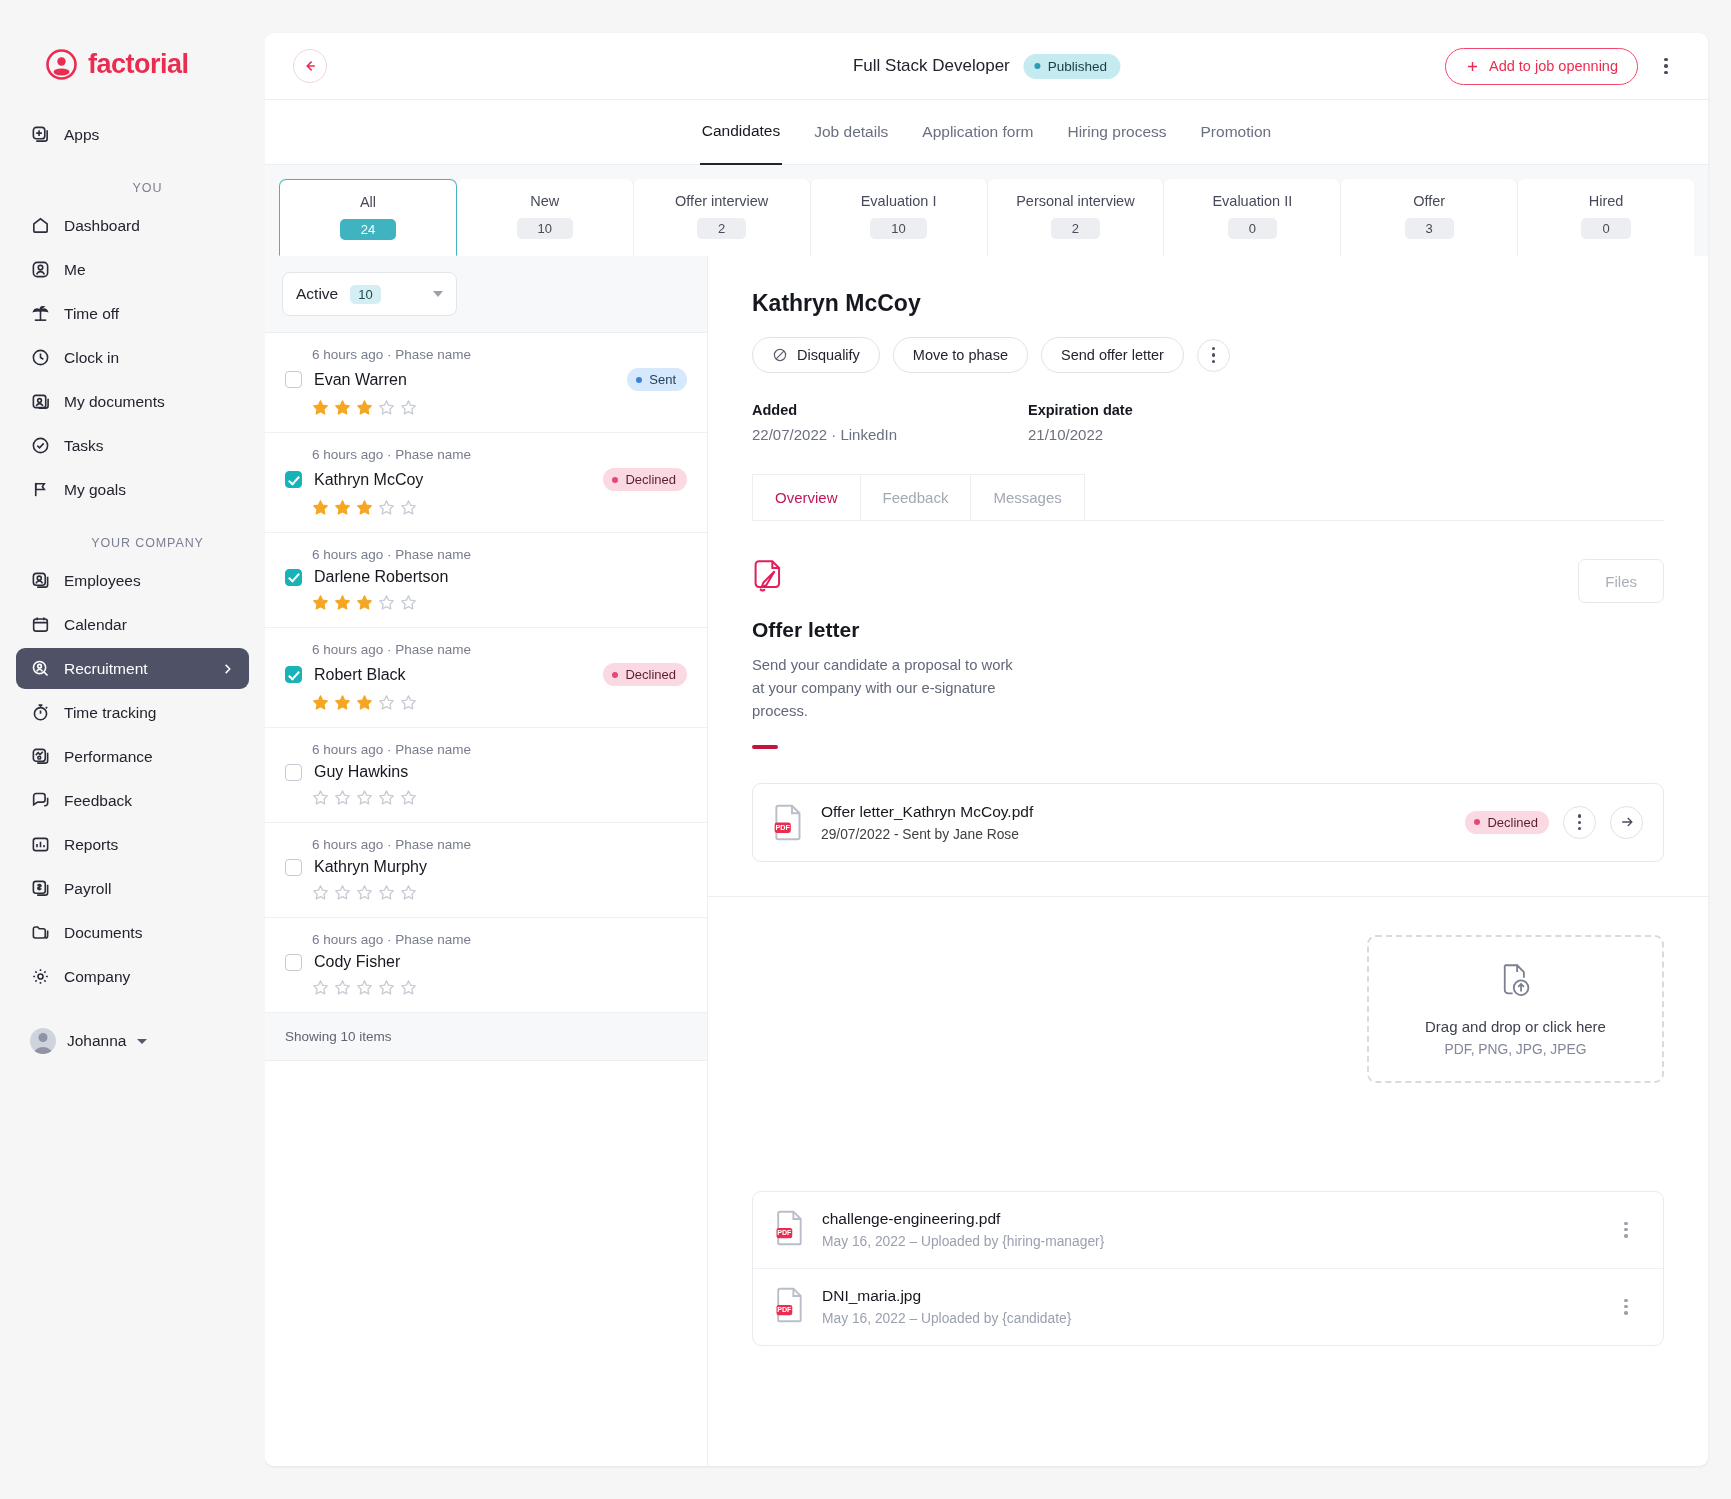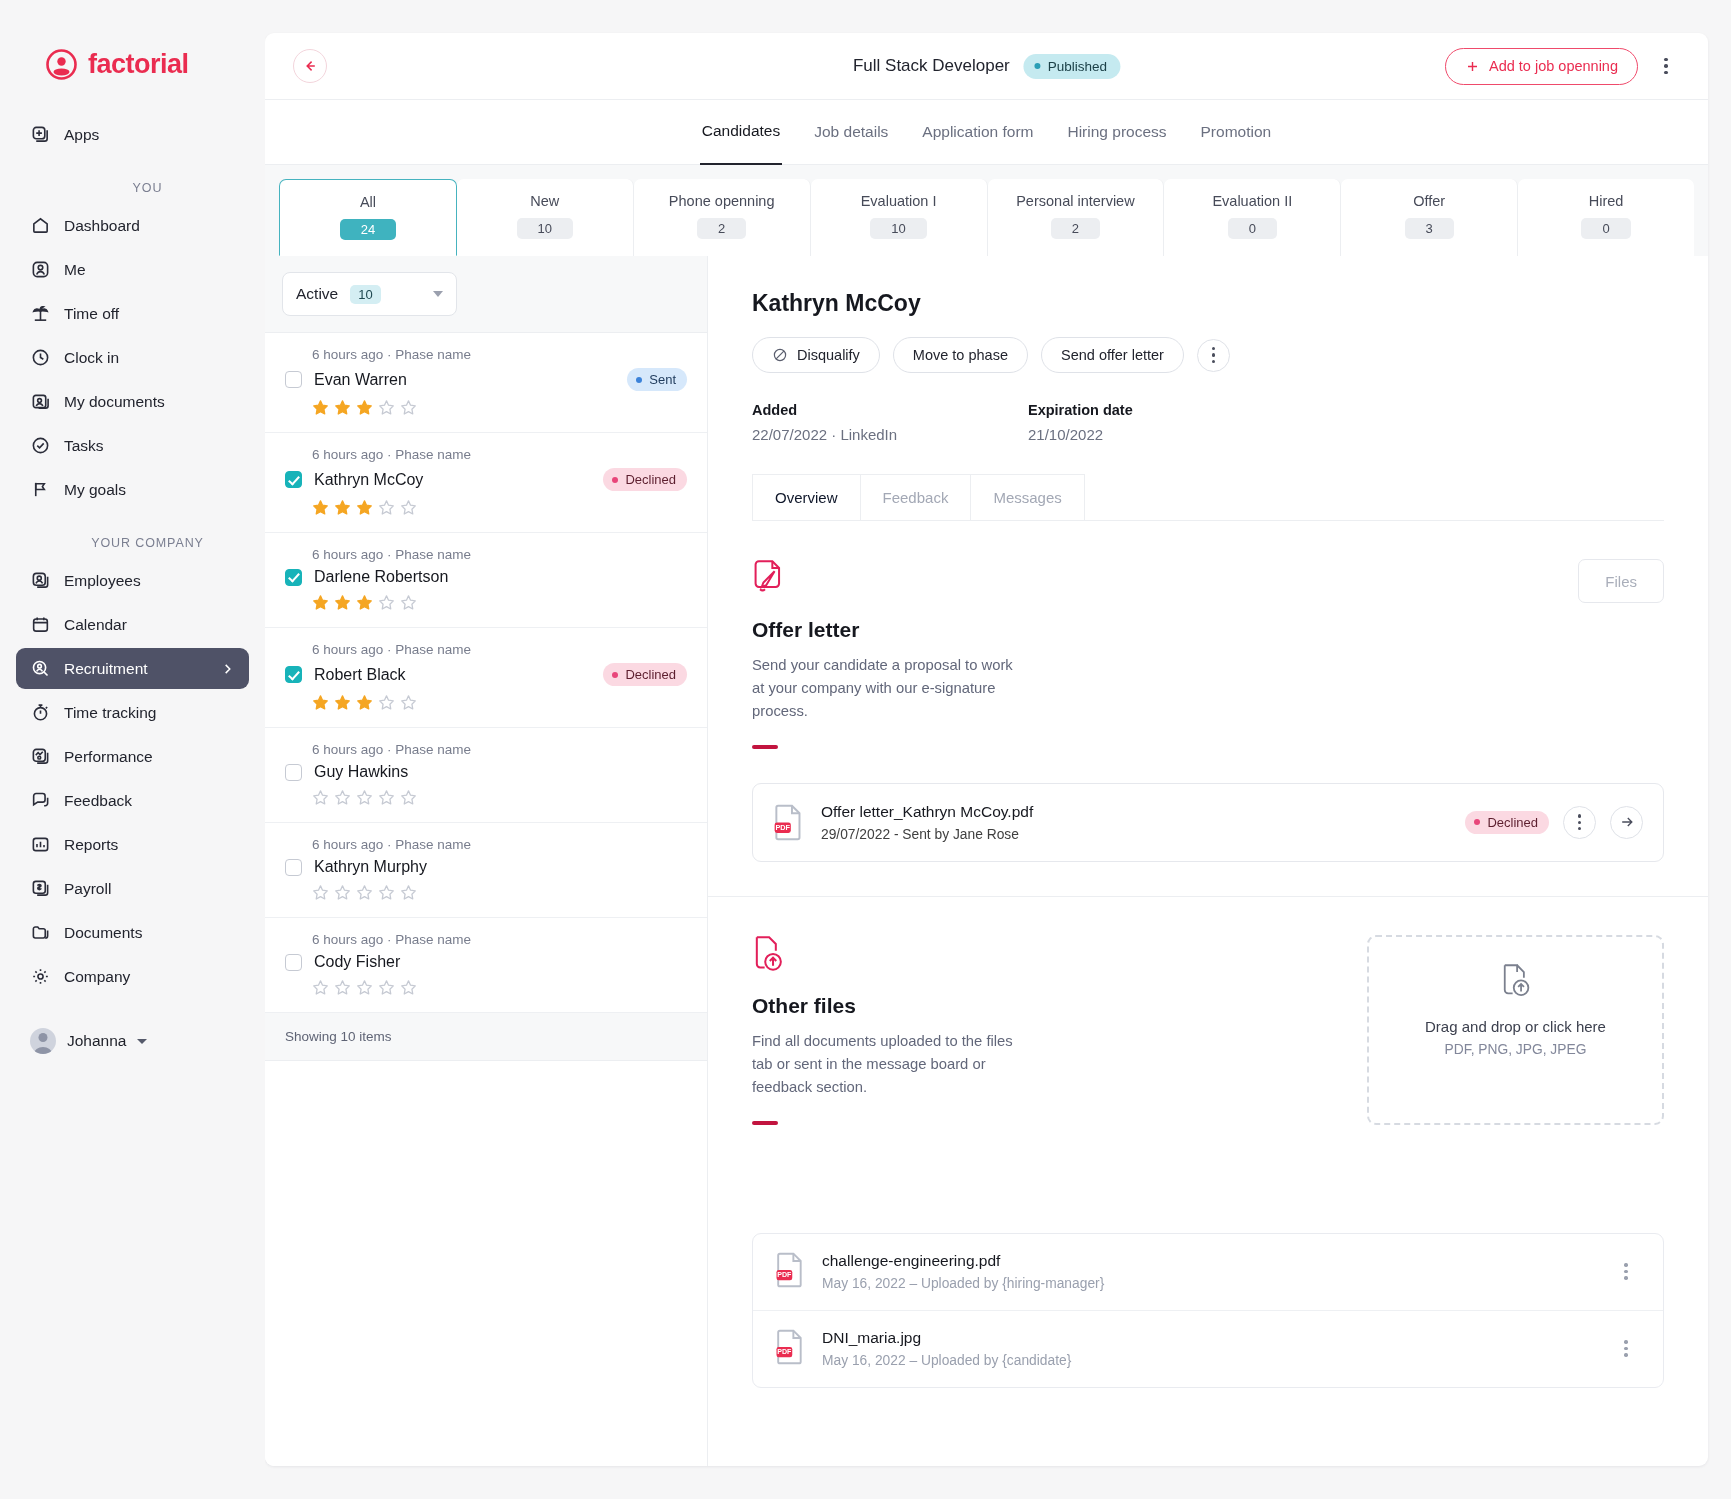--- a/index.html
+++ b/index.html
@@ -172,21 +172,21 @@
   .meta-label { font-size: 14.5px; color: #16181f; font-weight: bold; margin-bottom: 8px; }
   .meta-value { font-size: 15px; color: #6b7080; }
 
   .sub-tabs { display: flex; border-bottom: 1px solid #eceef1; }
   .sub-tab {
     font-size: 15px; color: #a3a8b5; padding: 14px 22px;
     border: 1px solid #eceef1; border-bottom: none; background: #fff; cursor: pointer;
     border-right: none;
   }
   .sub-tab:last-child { border-right: 1px solid #eceef1; }
-  .sub-tab.active { color: #0f172a; }
+  .sub-tab.active { color: #be185d; }
 
   .section { padding: 38px 44px 34px 44px; border-bottom: 1px solid #eceef1; }
   .section-grid { display: flex; }
   .section-left { width: 330px; flex: 0 0 330px; }
   .section-title { font-size: 21px; color: #16181f; margin: 17px 0 12px 0; }
   .section-desc { font-size: 14.8px; color: #62677a; line-height: 1.55; max-width: 275px; }
   .red-rule { width: 26px; height: 4px; background: #c2143f; border-radius: 2px; margin-top: 22px; }
   .files-btn-wrap { margin-left: auto; }
   .btn-files {
     border: 1px solid #e6e8ed; background: #fff; color: #a9aeba; border-radius: 7px;
@@ -478,21 +478,21 @@
     <div class="phase-row">
       <div class="phase active">
         <div class="phase-name">All</div>
         <span class="phase-count">24</span>
       </div>
       <div class="phase">
         <div class="phase-name">New</div>
         <span class="phase-count">10</span>
       </div>
       <div class="phase">
-        <div class="phase-name">Phone openning</div>
+        <div class="phase-name">Offer interview</div>
         <span class="phase-count">2</span>
       </div>
       <div class="phase">
         <div class="phase-name">Evaluation I</div>
         <span class="phase-count">10</span>
       </div>
       <div class="phase">
         <div class="phase-name">Personal interview</div>
         <span class="phase-count">2</span>
       </div>
@@ -795,33 +795,20 @@
                 <svg width="16" height="16" viewBox="0 0 20 20" fill="none" stroke="#4a4d5c" stroke-width="1.7">
                     <path d="M4 10h12M11 5l5 5-5 5"></path>
                   </svg>
               </div>
             </div>
           </div>
         </div>
 
         <div class="section" style="border-bottom:none;">
           <div class="section-grid">
-            <div class="section-left">
-              <span>
-                <svg width="32" height="38" viewBox="0 0 28 34" fill="none" stroke="#e21f5a" stroke-width="1.8">
-                  <path d="M4 2h11l6 6v6"></path>
-                  <path d="M4 2v24a3 3 0 0 0 3 3h4"></path>
-                  <circle cx="18.5" cy="24" r="7"></circle>
-                  <path d="M18.5 27.6v-7M15.6 23.2l2.9-2.9 2.9 2.9"></path>
-                </svg>
-              </span>
-              <h2 class="section-title">Other files</h2>
-              <p class="section-desc">Find all documents uploaded to the files tab or sent in the message board or feedback section.</p>
-              <div class="red-rule"></div>
-            </div>
             <div class="dropzone">
               <span>
                 <svg width="32" height="36" viewBox="0 0 28 32" fill="none" stroke="#7b808e" stroke-width="1.6">
                   <path d="M4 2h11v6"></path>
                   <path d="M4 2v22a3 3 0 0 0 3 3h4"></path>
                   <path d="M15 2l6 6v5"></path>
                   <circle cx="18.5" cy="22" r="6.5"></circle>
                   <path d="M18.5 25.4v-6.6M15.9 21.2l2.6-2.6 2.6 2.6"></path>
                 </svg>
               </span>

